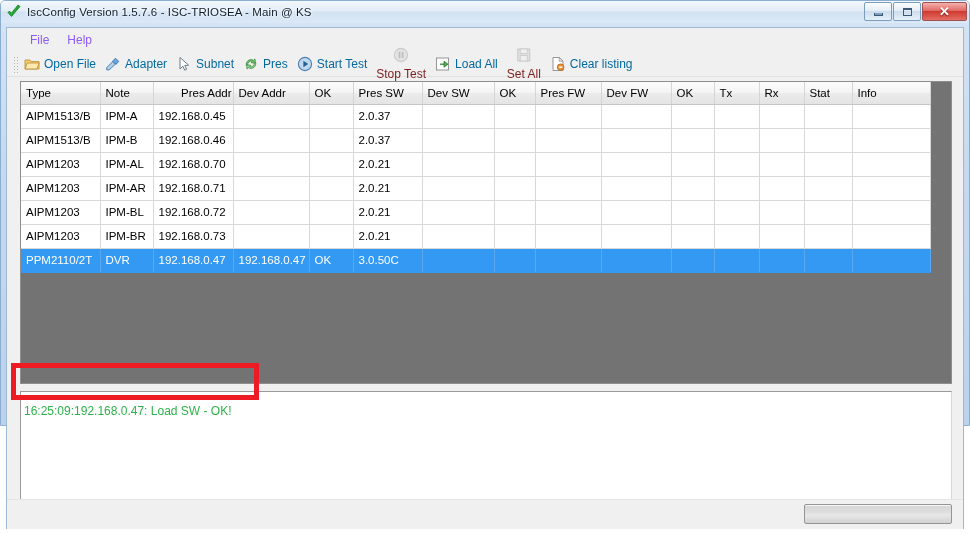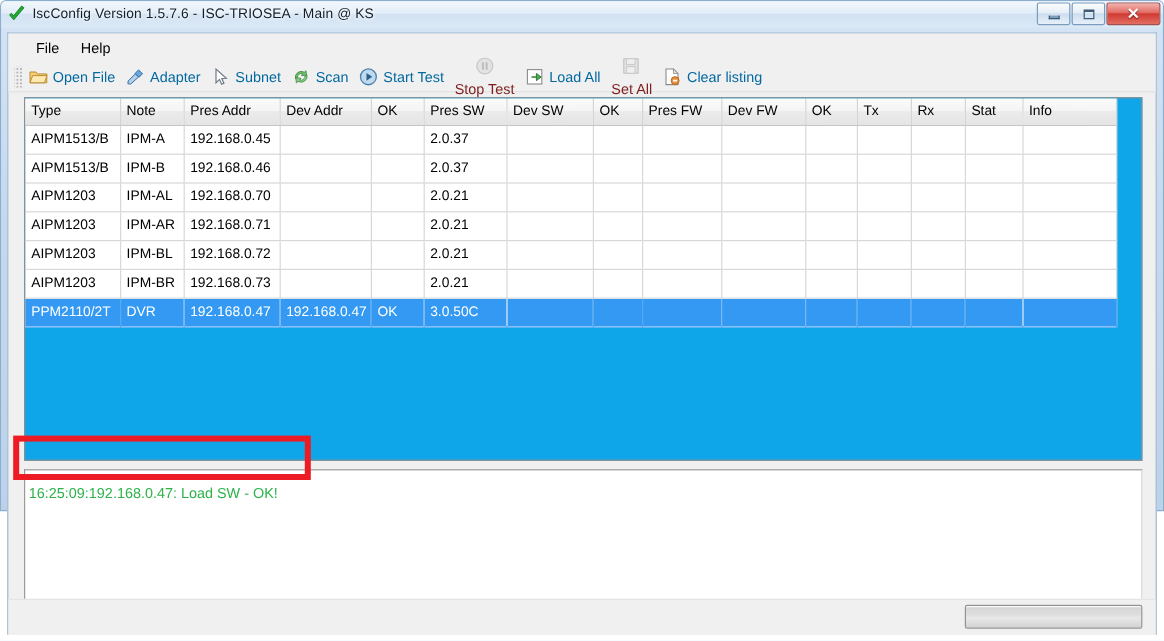--- a/index.html
+++ b/index.html
@@ -73,21 +73,21 @@
 
   
   #menubar {
     position: absolute; left: 0; top: 0;
     width: 100%; height: 23px;
     background: #f0f0f0;
     display: flex; align-items: center;
     padding-left: 14px;
   }
   .menu-item {
-    font-size: 12px; color: #000000;
+    font-size: 12px; color: #8b5cf6;
     padding: 3px 9px;
     line-height: 1;
   }
 
   
   #toolbar {
     position: absolute; left: 0; top: 23px;
     width: 100%; height: 26px;
     background: #f0f0f0;
     display: flex; align-items: center;
@@ -107,21 +107,21 @@
     white-space: nowrap;
   }
   .tb-btn.disabled { color: #7f1d1d; flex-direction: column; }
   .tb-ico { width: 16px; height: 16px; flex: 0 0 auto; display: block; }
   .tb-btn.disabled .tb-ico { opacity: .38; filter: grayscale(1); }
 
   
   #grid-panel {
     position: absolute; left: 13px; top: 53px;
     width: 932px; height: 303px;
-    background: #0ea5e9;
+    background: #737373;
     border: 1px solid #8e8e8e;
     overflow: hidden;
   }
   table#grid {
     border-collapse: collapse;
     table-layout: fixed;
     width: 909px;
     background: #ffffff;
     font-size: 11.5px;
   }
@@ -261,21 +261,21 @@
         <span>Subnet</span>
       </span>
 
       <span class="tb-btn">
         <span class="tb-ico">
           <svg width="16" height="16" viewBox="0 0 16 16">
             <path d="M3.2 9.6a5 5 0 0 1 7.4-5.4l1.4-1.3.5 4.4-4.4-.6 1.3-1.2a3.3 3.3 0 0 0-4.6 3.6z" fill="#6ec06e" stroke="#3e8a3e" stroke-width=".7"></path>
             <path d="M12.8 6.4a5 5 0 0 1-7.4 5.4l-1.4 1.3-.5-4.4 4.4.6-1.3 1.2a3.3 3.3 0 0 0 4.6-3.6z" fill="#8fd18f" stroke="#3e8a3e" stroke-width=".7"></path>
           </svg>
         </span>
-        <span>Scan</span>
+        <span>Pres</span>
       </span>
 
       <span class="tb-btn">
         <span class="tb-ico">
           <svg width="16" height="16" viewBox="0 0 16 16">
               <circle cx="8" cy="8" r="6.6" fill="#bfd9ef" stroke="#4a7fae" stroke-width="1.1"></circle>
               <path d="M6.4 4.8 11.2 8 6.4 11.2z" fill="#2a5f91"></path>
             </svg>
         </span>
         <span>Start Test</span>
@@ -325,21 +325,21 @@
         <span>Clear listing</span>
       </span>
     </div>
 
     <div id="grid-panel">
       <table id="grid">
         <thead>
           <tr id="hdr-row">
               <th style="width: 79px;">Type</th>
               <th style="width: 53px;">Note</th>
-              <th style="width: 80px;">Pres Addr</th>
+              <th style="width: 80px; text-align: right;">Pres Addr</th>
               <th style="width: 76px;">Dev Addr</th>
               <th style="width: 44px;">OK</th>
               <th style="width: 69px;">Pres SW</th>
               <th style="width: 72px;">Dev SW</th>
               <th style="width: 41px;">OK</th>
               <th style="width: 66px;">Pres FW</th>
               <th style="width: 70px;">Dev FW</th>
               <th style="width: 43px;">OK</th>
               <th style="width: 45px;">Tx</th>
               <th style="width: 45px;">Rx</th>

